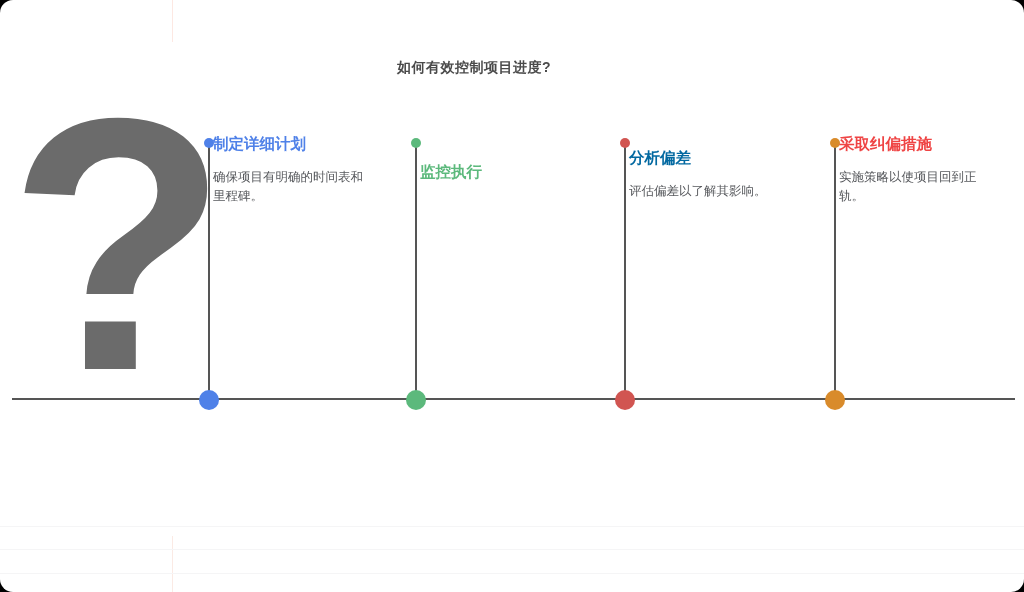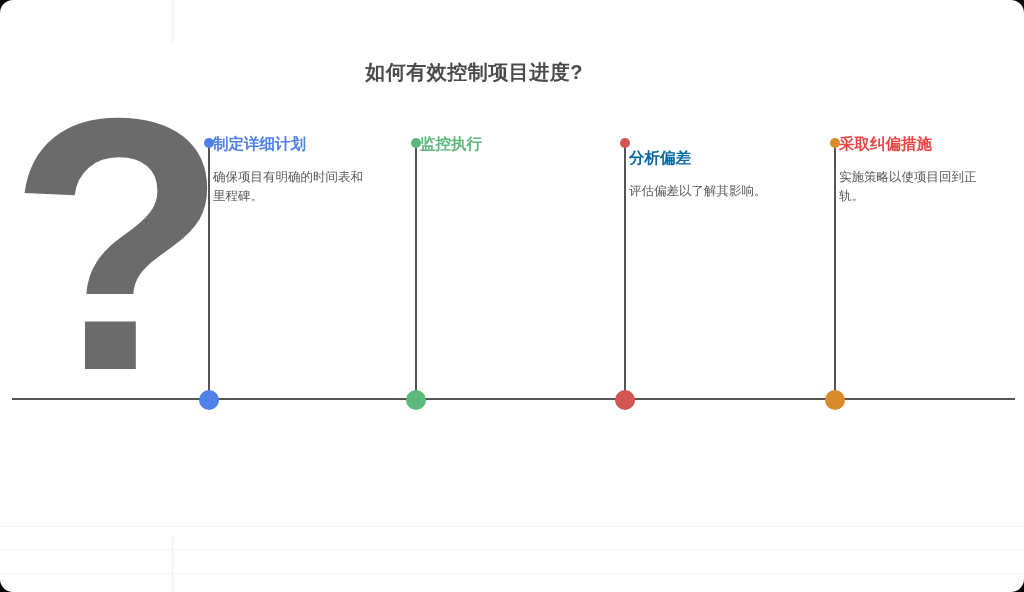--- a/index.html
+++ b/index.html
@@ -48,21 +48,21 @@
     background: #fbeae4;
   }
 
   
   .page-title {
     position: absolute;
     left: 0;
     top: 59px;
     width: 948px;
     text-align: center;
-    font-size: 20px;
+    font-size: 14px;
     font-weight: bold;
     color: #4a4a4a;
     letter-spacing: 0.5px;
   }
 
   
   .qmark {
     position: absolute;
     left: 8px;
     top: 86px;
@@ -160,21 +160,21 @@
       <div class="ms-title" style="color:#4f81e8;">制定详细计划</div>
       <div class="ms-desc">确保项目有明确的时间表和里程碑。</div>
     </div>
   </div>
 
   <div class="milestone" style="left:415px;">
     <div class="stem" style="background:#555555;"></div>
     <div class="dot-top" style="background:#5cb97c;"></div>
     <div class="dot-base" style="background:#5cb97c;"></div>
     <div class="ms-text">
-      <div class="ms-title" style="color:#5cb97c;">监控执行</div>
+      <div class="ms-title" style="color:#5cb97c;margin-top:28px;">监控执行</div>
     </div>
   </div>
 
   <div class="milestone" style="left:624px;">
     <div class="stem" style="background:#555555;"></div>
     <div class="dot-top" style="background:#d15551;"></div>
     <div class="dot-base" style="background:#d15551;"></div>
     <div class="ms-text">
       <div class="ms-title" style="color:#0369a1;margin-top:14px;">分析偏差</div>
       <div class="ms-desc">评估偏差以了解其影响。</div>

